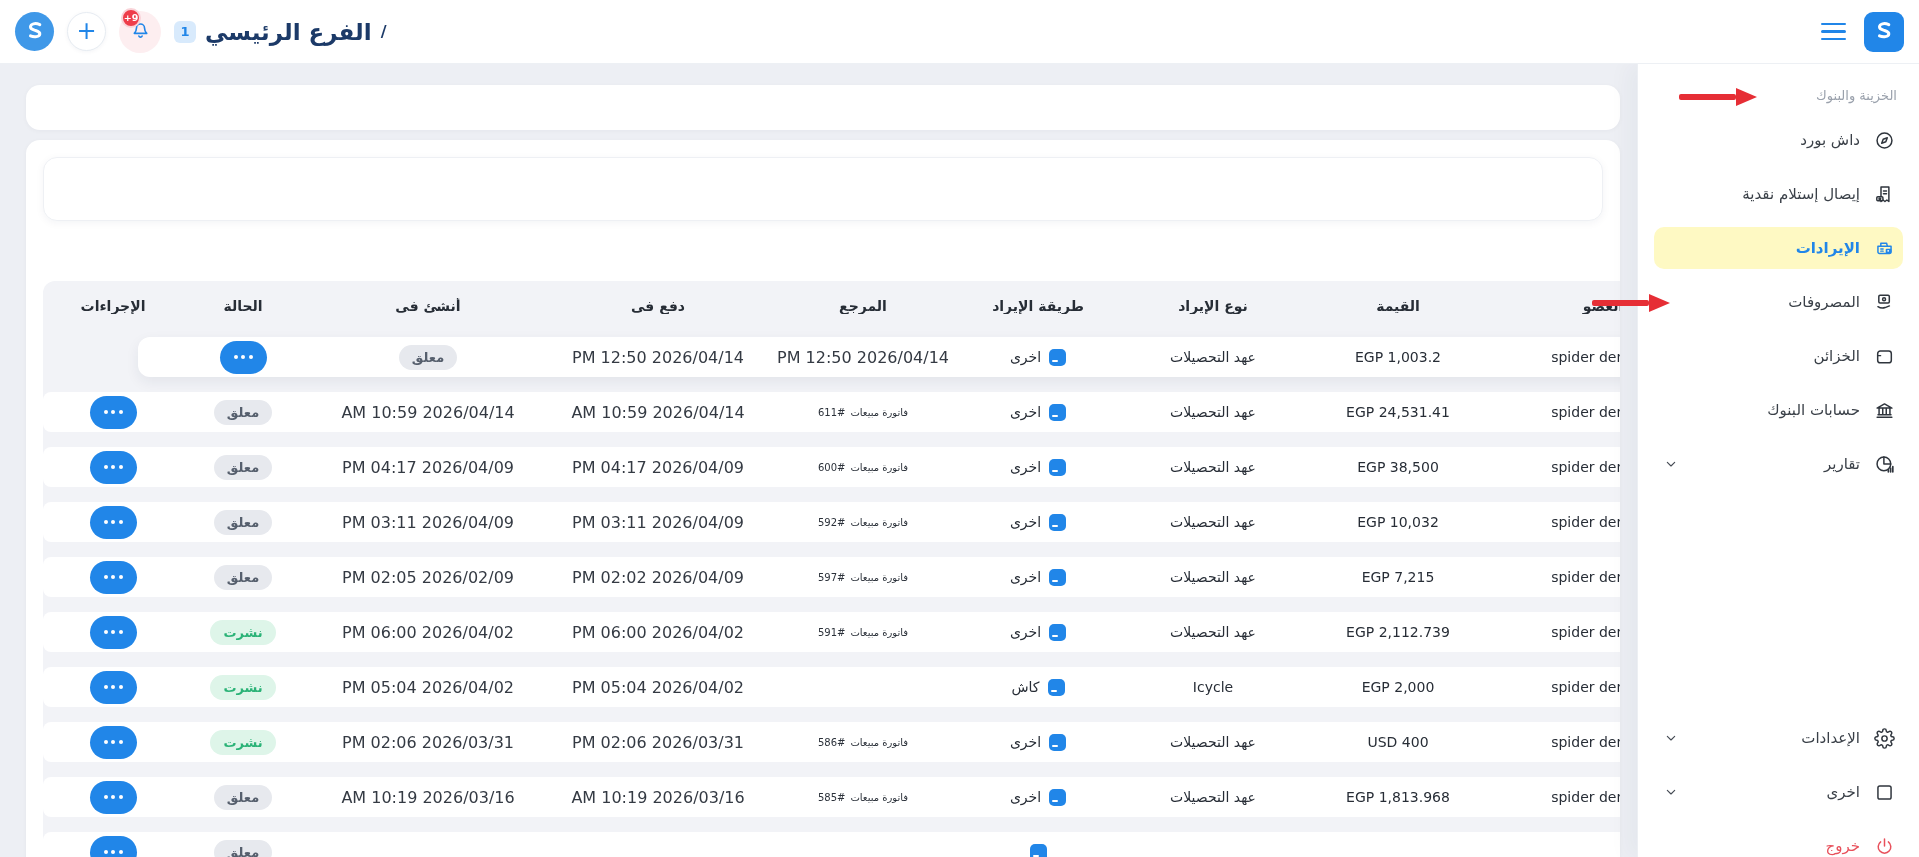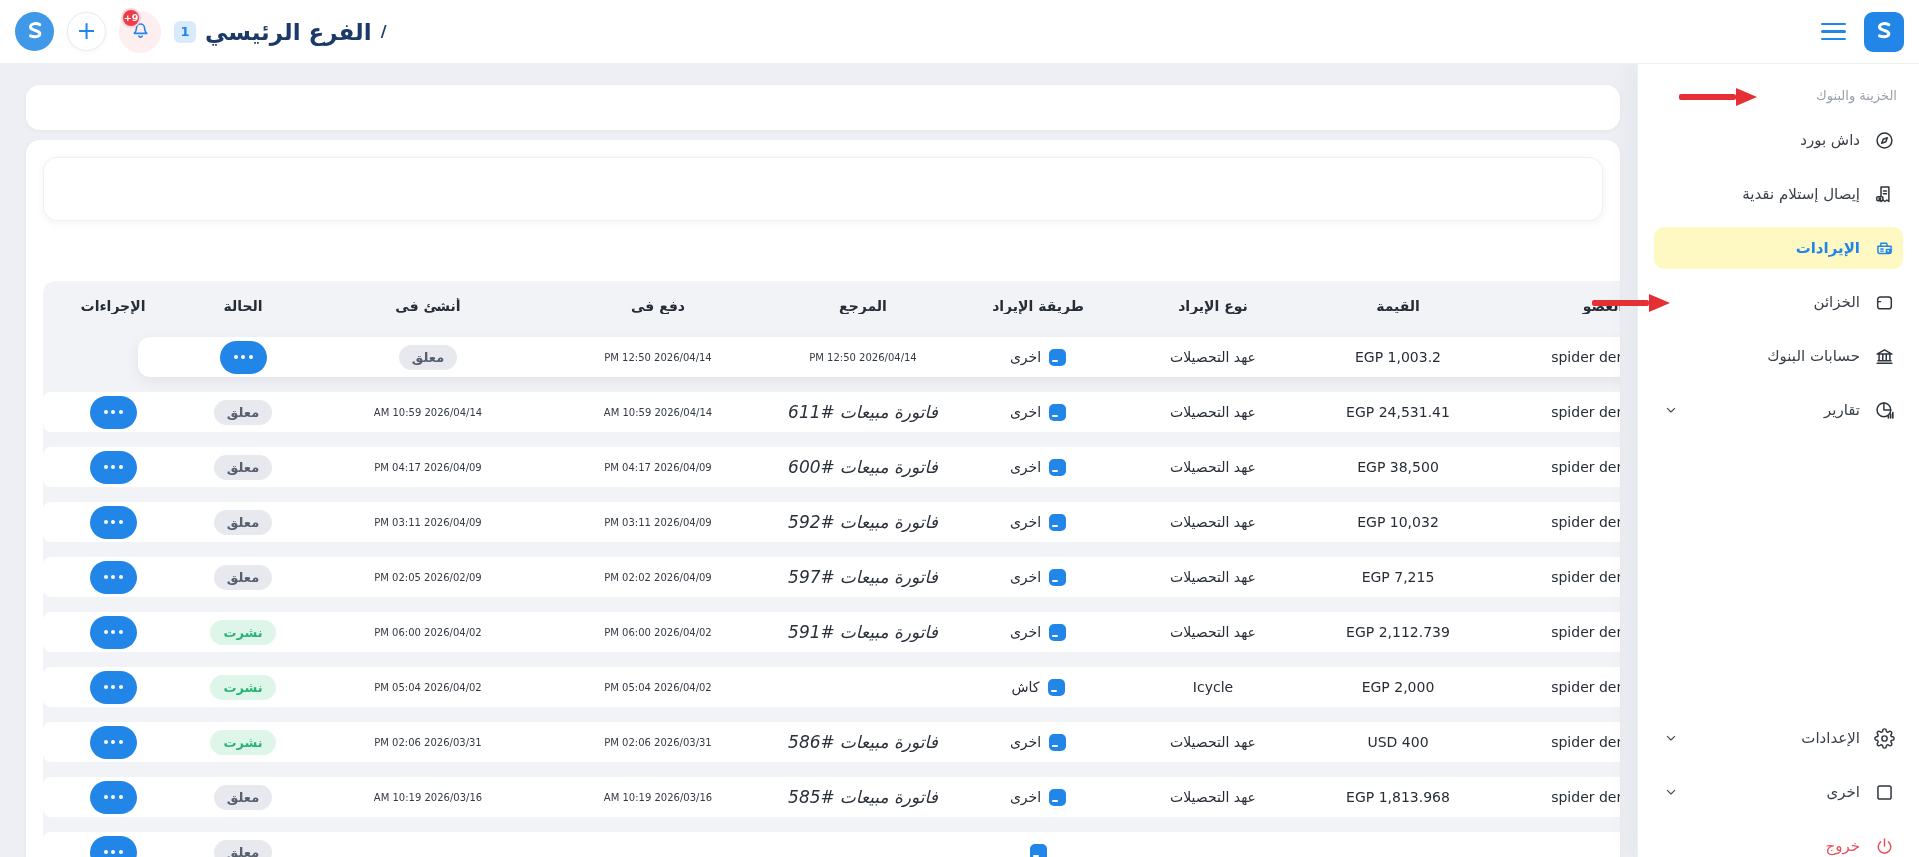--- a/index.html
+++ b/index.html
@@ -69,23 +69,23 @@
   .c-amount{flex:0 0 170px;}
   .c-type{flex:0 0 200px;}
   .c-method{flex:0 0 150px;gap:8px;}
   .c-reference{flex:0 0 200px;}
   .c-paid_at{flex:0 0 210px;}
   .c-created_at{flex:0 0 250px;}
   .c-status{flex:0 0 120px;}
   .c-actions{flex:0 0 140px;}
   .row.floating .c-actions{flex:0 0 45px;}
 
-  .dateval{direction:ltr;font-size:10px;color:#343a43;white-space:nowrap;}
+  .dateval{direction:ltr;font-size:16px;color:#343a43;white-space:nowrap;}
   .ltrval{direction:ltr;white-space:nowrap;}
-  .ref{display:inline-flex;direction:ltr;gap:5px;white-space:nowrap;font-size:17px;color:#2b313a;font-style:italic;}
+  .ref{display:inline-flex;direction:ltr;gap:5px;white-space:nowrap;font-size:10px;color:#2b313a;}
   .badge{padding:5px 13px;border-radius:15px;font-size:13px;font-weight:600;white-space:nowrap;}
   .badge.pending{background:#e7e9ee;color:#565f6d;}
   .badge.published{background:#def5e9;color:#2bb377;}
   .actions-btn{border:none;cursor:pointer;width:47px;height:33px;border-radius:17px;background:#2186e8;display:flex;align-items:center;justify-content:center;gap:3.5px;}
   .actions-btn i{width:4px;height:4px;border-radius:50%;background:#fff;display:block;}
   .method-icon{position:relative;width:17px;height:17px;border-radius:5px;background:#2186e8;flex-shrink:0;}
   .method-icon::after{content:"";position:absolute;left:3px;bottom:3.5px;width:6px;height:2.5px;border-radius:1px;background:#fff;}
 </style>
 </head>
 <body>
@@ -167,20 +167,30 @@
               <path d="M7.8 12.6h2.6M7.8 15h2.6"></path>
               <rect x="13.4" y="12.2" width="6.4" height="5.4" rx="1.1" fill="currentColor" stroke="none"></rect>
               <circle cx="16.2" cy="14.6" r="1" fill="#ffffff" stroke="none"></circle>
             </svg>
           </span>
           <span>الإيرادات</span>
         </div>
         <div class="side-item">
           <span class="icon">
             <svg class="ic" viewBox="0 0 24 24">
+              <rect x="5.5" y="3.8" width="12" height="8.8" rx="1.4"></rect>
+              <circle cx="11.5" cy="8.2" r="1.7"></circle>
+              <path d="M4.5 16.8c2.8 1.8 5.4 2 8.2 1l4.9-1.9"></path>
+            </svg>
+          </span>
+          <span>المصروفات</span>
+        </div>
+        <div class="side-item">
+          <span class="icon">
+            <svg class="ic" viewBox="0 0 24 24">
               <rect x="4.2" y="5.8" width="15.6" height="13.4" rx="3"></rect>
               <path d="M4.6 11h2.9"></path>
             </svg>
           </span>
           <span>الخزائن</span>
         </div>
         <div class="side-item">
           <span class="icon">
             <svg class="ic" viewBox="0 0 24 24">
               <path d="M3.5 9.2 12 4.5l8.5 4.7z"></path>

